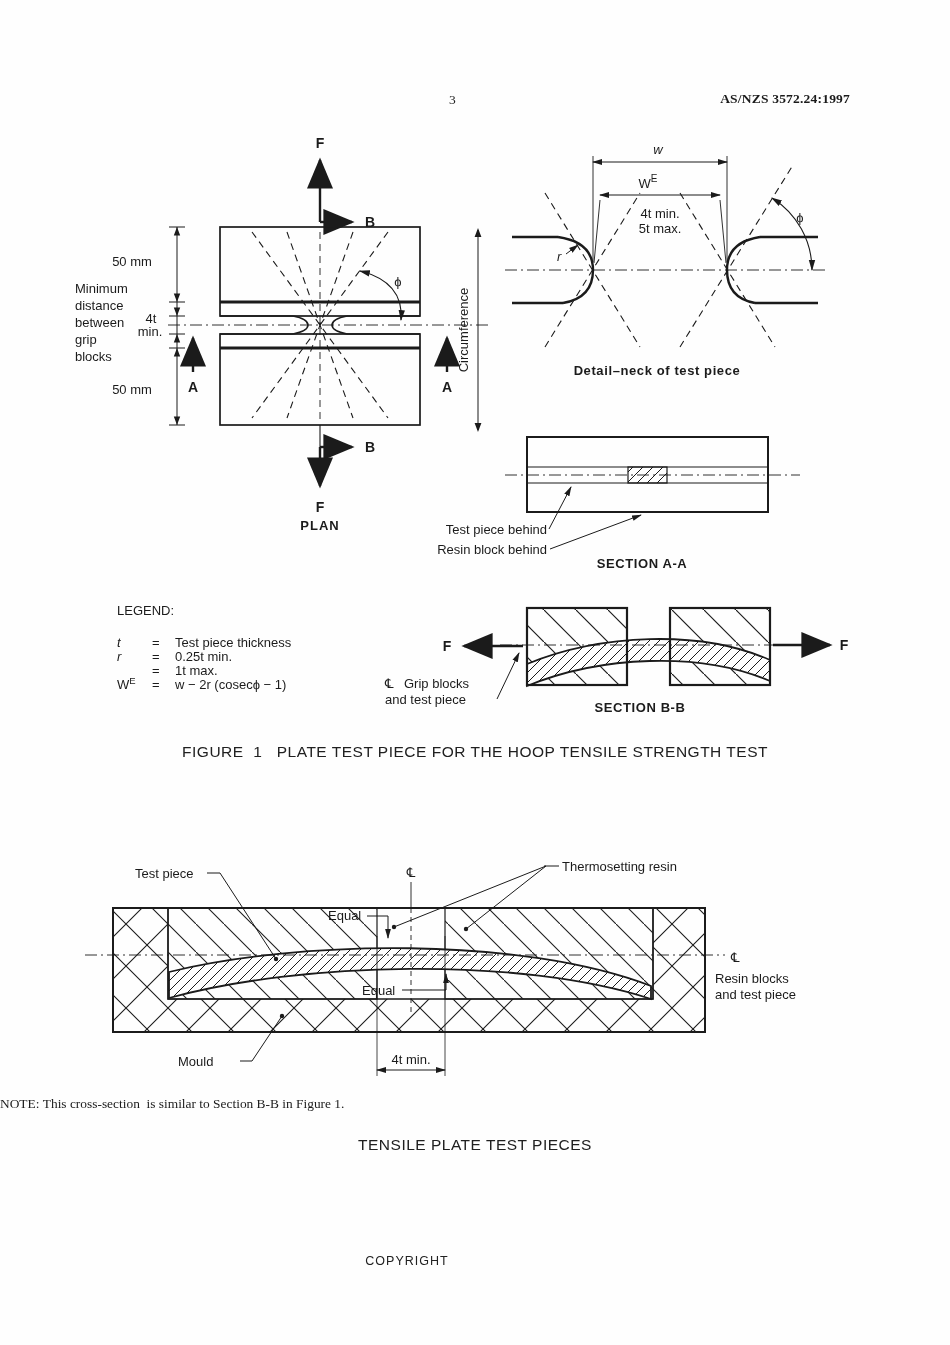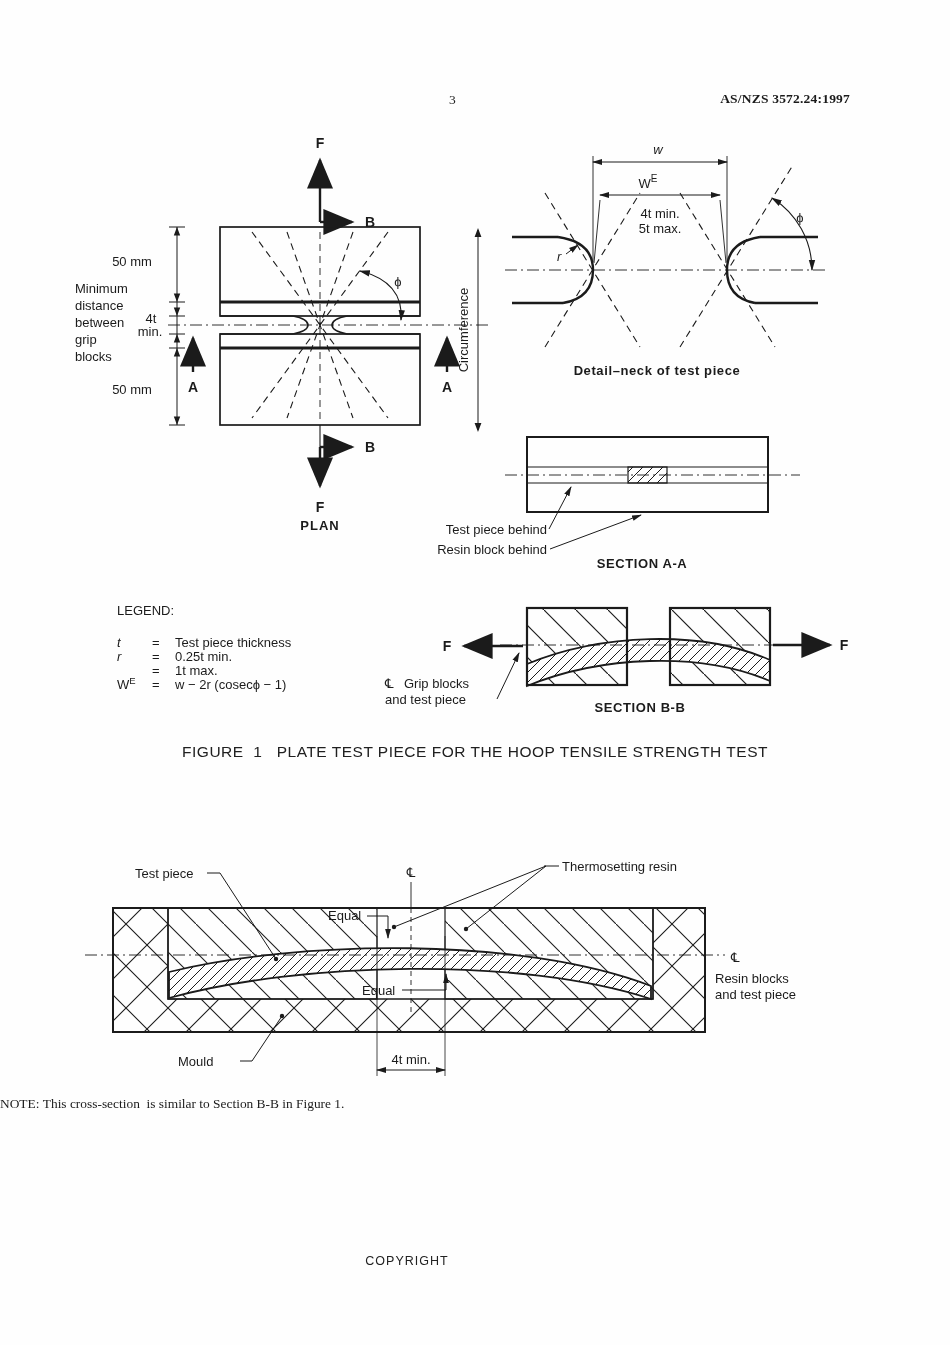--- a/index.html
+++ b/index.html
@@ -252,15 +252,16 @@
   <g>
     <line class="ln" x1="377" y1="96" x2="377" y2="236" stroke-width="0.8"></line>
     <line class="ln" x1="445" y1="96" x2="445" y2="236" stroke-width="0.8"></line>
     <line class="ln" x1="377" y1="230" x2="445" y2="230" stroke-width="1" marker-start="url(#mSm)" marker-end="url(#mSm)"></line>
     <text x="411" y="224" text-anchor="middle">4t min.</text>
   </g>
 </svg>
 
 <div class="abs serif note">NOTE:&nbsp;This cross-section&nbsp; is similar to Section B-B in Figure 1.</div>
 <div class="abs fig-caption cap2">
+  <div>TENSILE PLATE TEST PIECES</div>
 </div>
 
 <div class="abs copyright">COPYRIGHT</div>
 
 </body></html>

